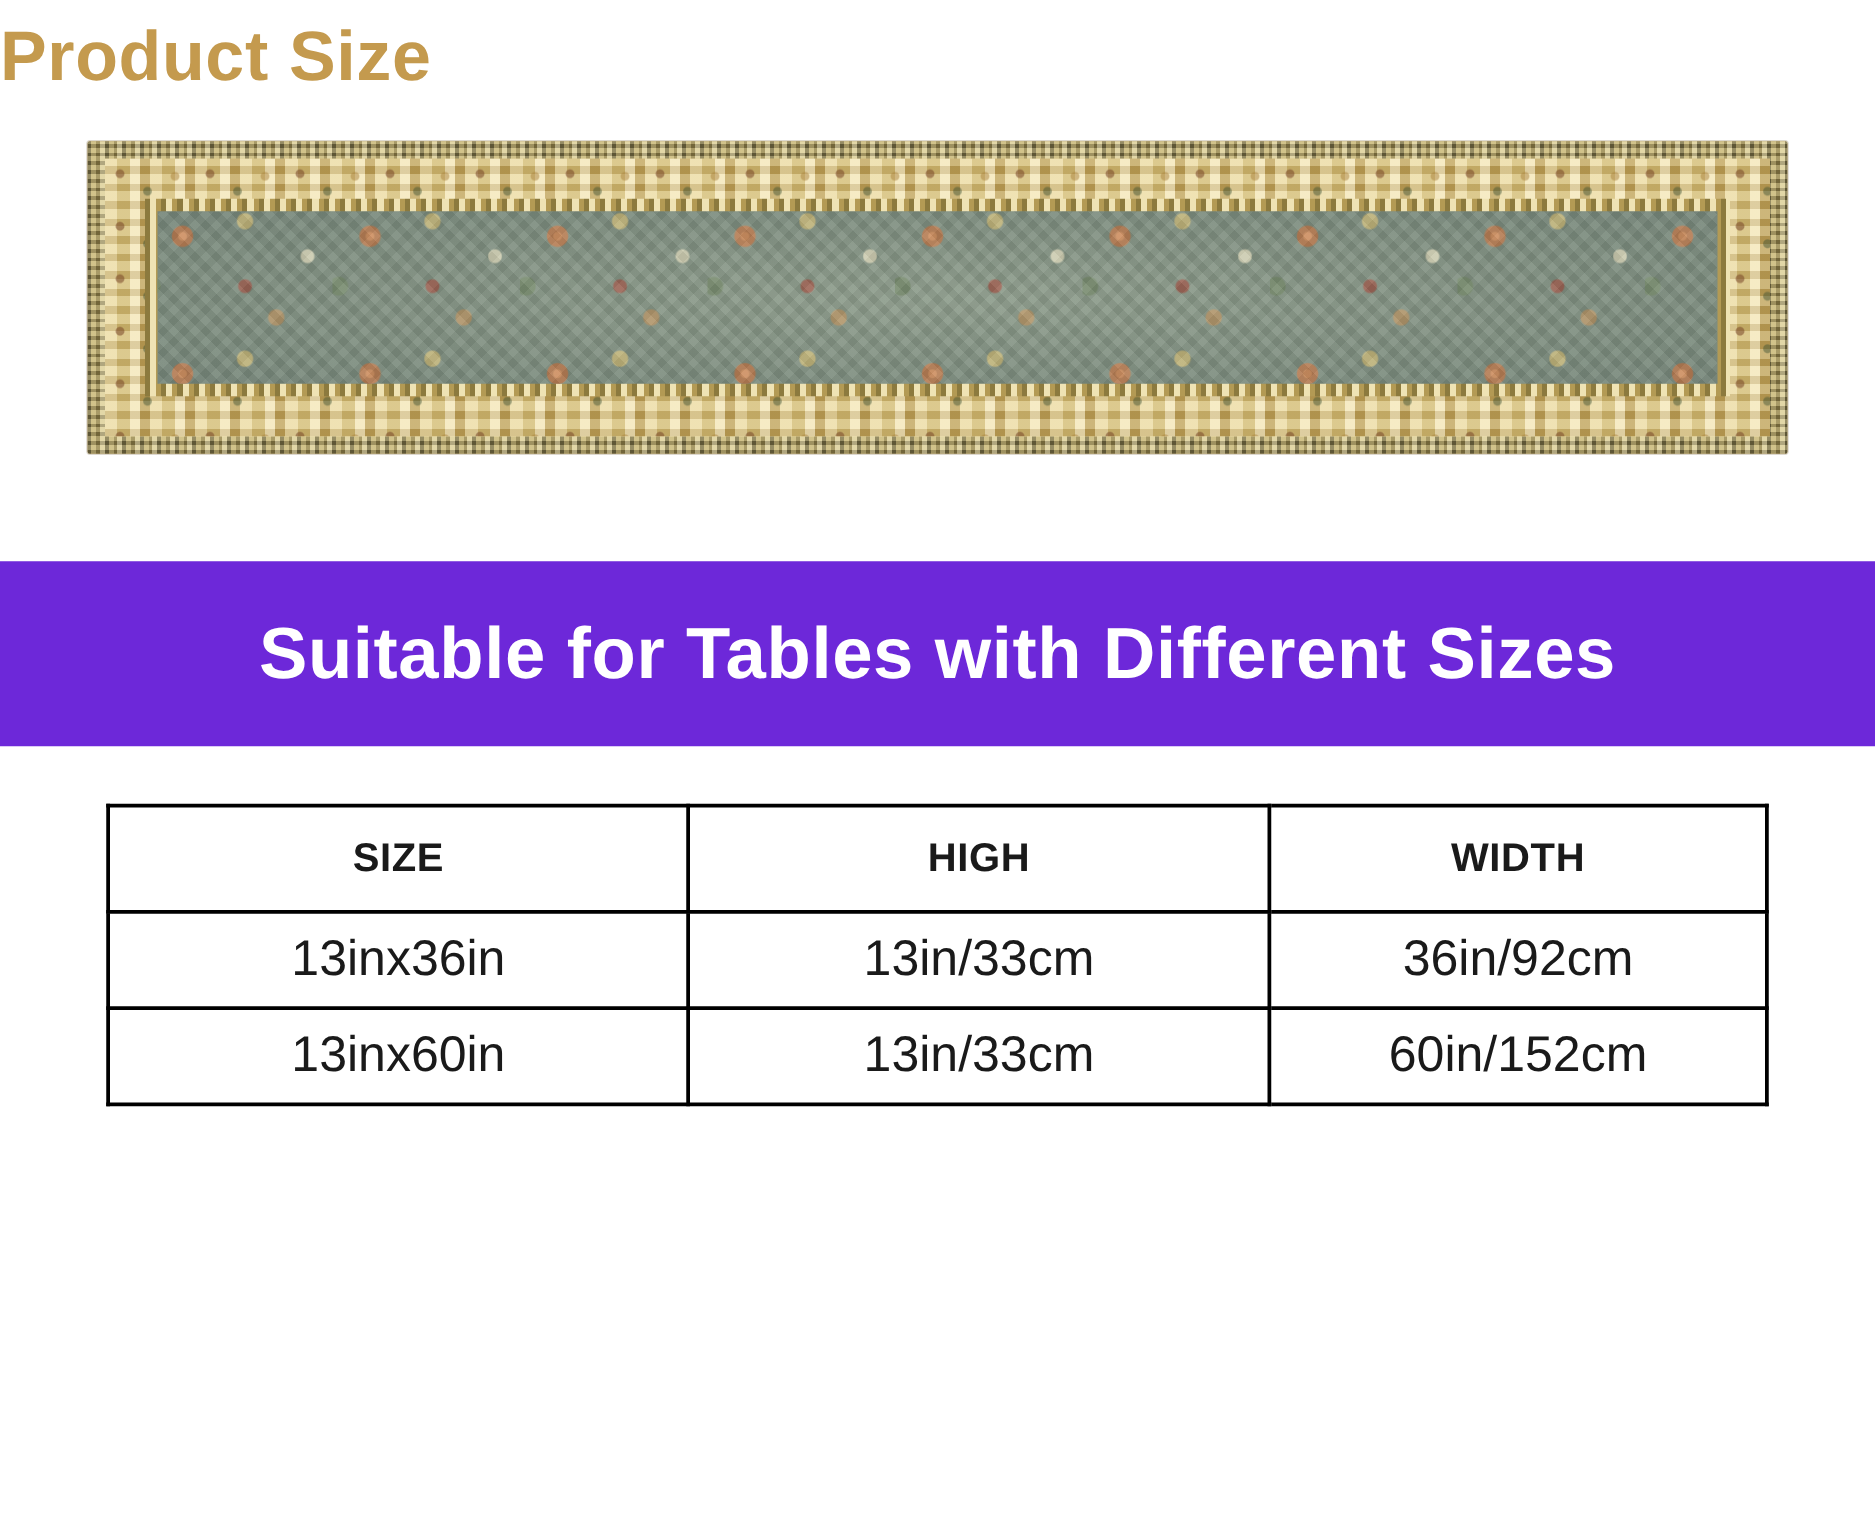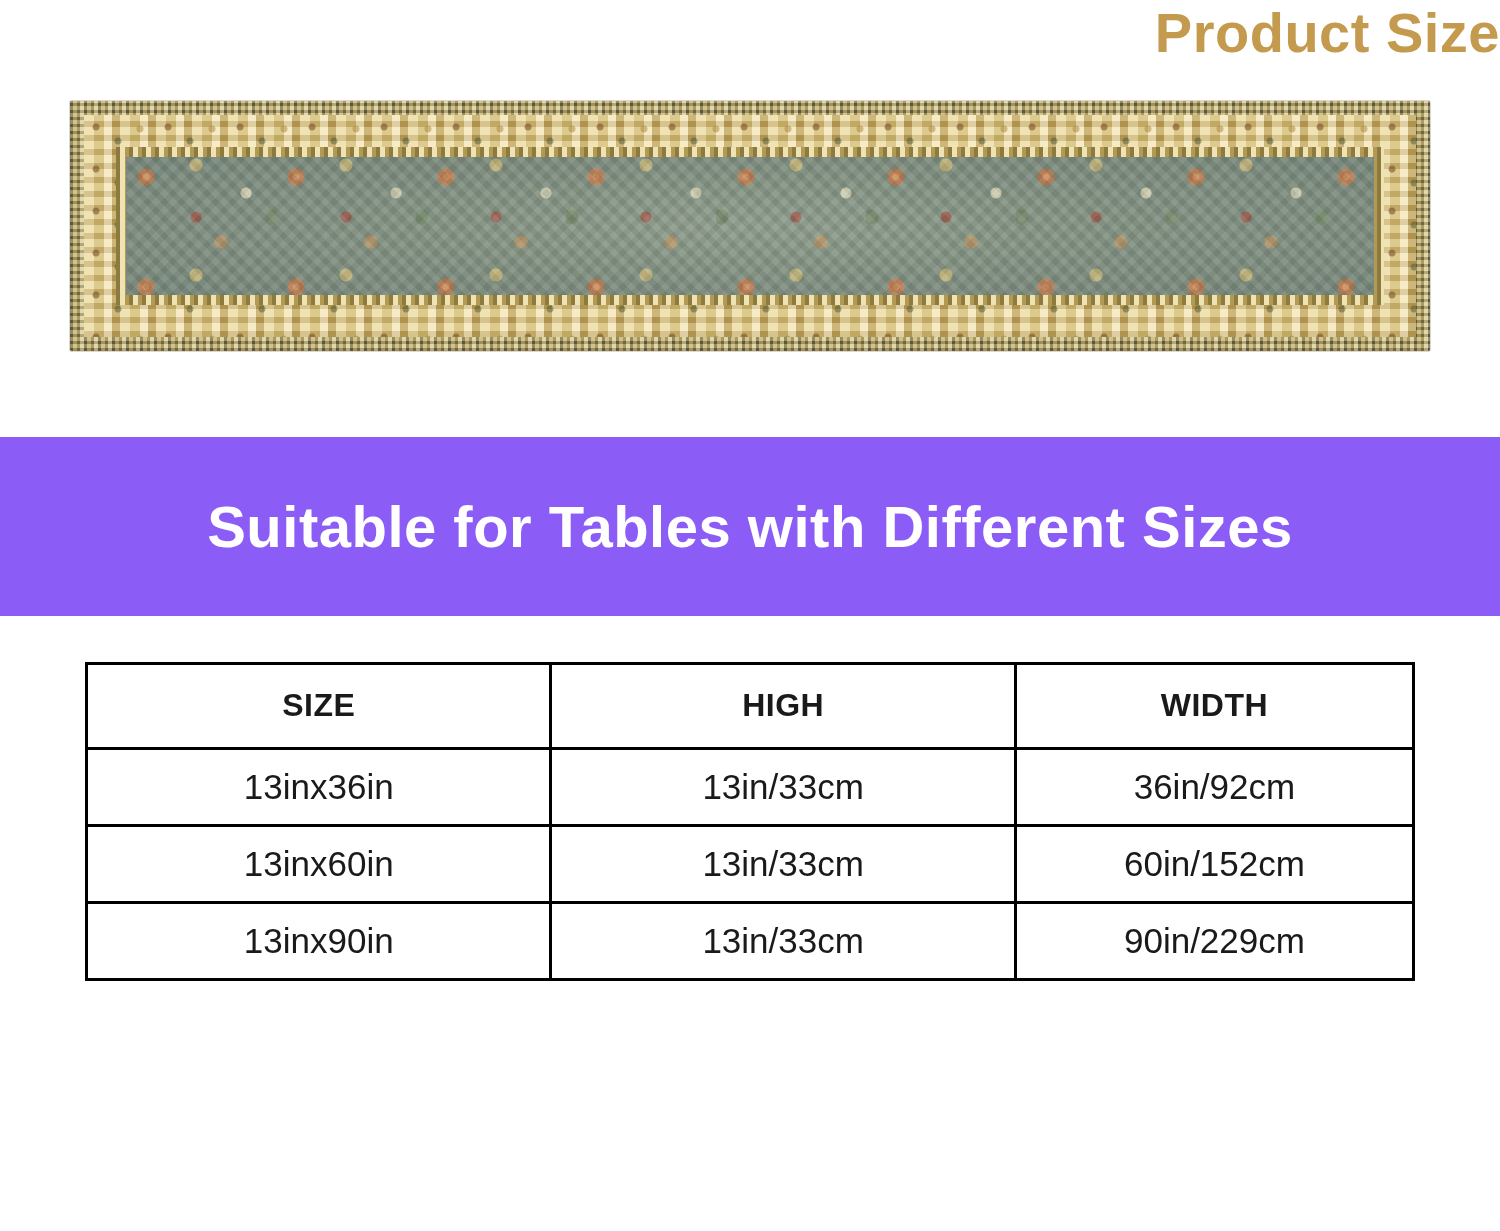--- a/index.html
+++ b/index.html
@@ -10,26 +10,26 @@
   body {
     width: 1500px;
     height: 1231px;
     font-family: "Liberation Sans", sans-serif;
     overflow: hidden;
     position: relative;
   }
 
   
   .page-title {
-    text-align: right;
+    text-align: left;
     font-size: 56px;
     font-weight: bold;
     color: #c49a4e;
     letter-spacing: 0.5px;
-    padding-top: 4px;
+    padding-top: 16px;
     line-height: 1.05;
   }
 
   
   .runner-wrap {
     margin: 38px 70px 0 70px;
     height: 250px;
     position: relative;
   }
   .runner {
@@ -129,22 +129,22 @@
     inset: 0;
     background-image:
       repeating-linear-gradient(45deg, rgba(255,255,255,0.05) 0 6px, rgba(0,0,0,0.05) 6px 12px),
       repeating-linear-gradient(-45deg, rgba(255,255,255,0.04) 0 6px, rgba(0,0,0,0.04) 6px 12px);
   }
 
   
   .banner {
     margin-top: 86px;
     width: 100%;
-    height: 179px;
-    background: #8b5cf6;
+    height: 148px;
+    background: #6d28d9;
     display: flex;
     align-items: center;
     justify-content: center;
   }
   .banner-text {
     color: #ffffff;
     font-size: 58px;
     font-weight: bold;
     letter-spacing: 0.5px;
     white-space: nowrap;
@@ -159,21 +159,21 @@
     width: 100%;
     border-collapse: collapse;
     table-layout: fixed;
   }
   table.size-table th,
   table.size-table td {
     border: 3px solid #000000;
     text-align: center;
     color: #1a1a1a;
     height: 72px;
-    font-size: 35px;
+    font-size: 40px;
     font-weight: normal;
   }
   table.size-table th {
     font-size: 32px;
     font-weight: bold;
     letter-spacing: 0.5px;
     height: 80px;
   }
   table.size-table col.c1 { width: 35%; }
   table.size-table col.c2 { width: 35%; }
@@ -217,22 +217,17 @@
         <tr>
           <td>13inx36in</td>
           <td>13in/33cm</td>
           <td>36in/92cm</td>
         </tr>
         <tr>
           <td>13inx60in</td>
           <td>13in/33cm</td>
           <td>60in/152cm</td>
         </tr>
-        <tr>
-          <td>13inx90in</td>
-          <td>13in/33cm</td>
-          <td>90in/229cm</td>
-        </tr>
       </tbody>
     </table>
   </div>
 
 </div>
 
 </body></html>

